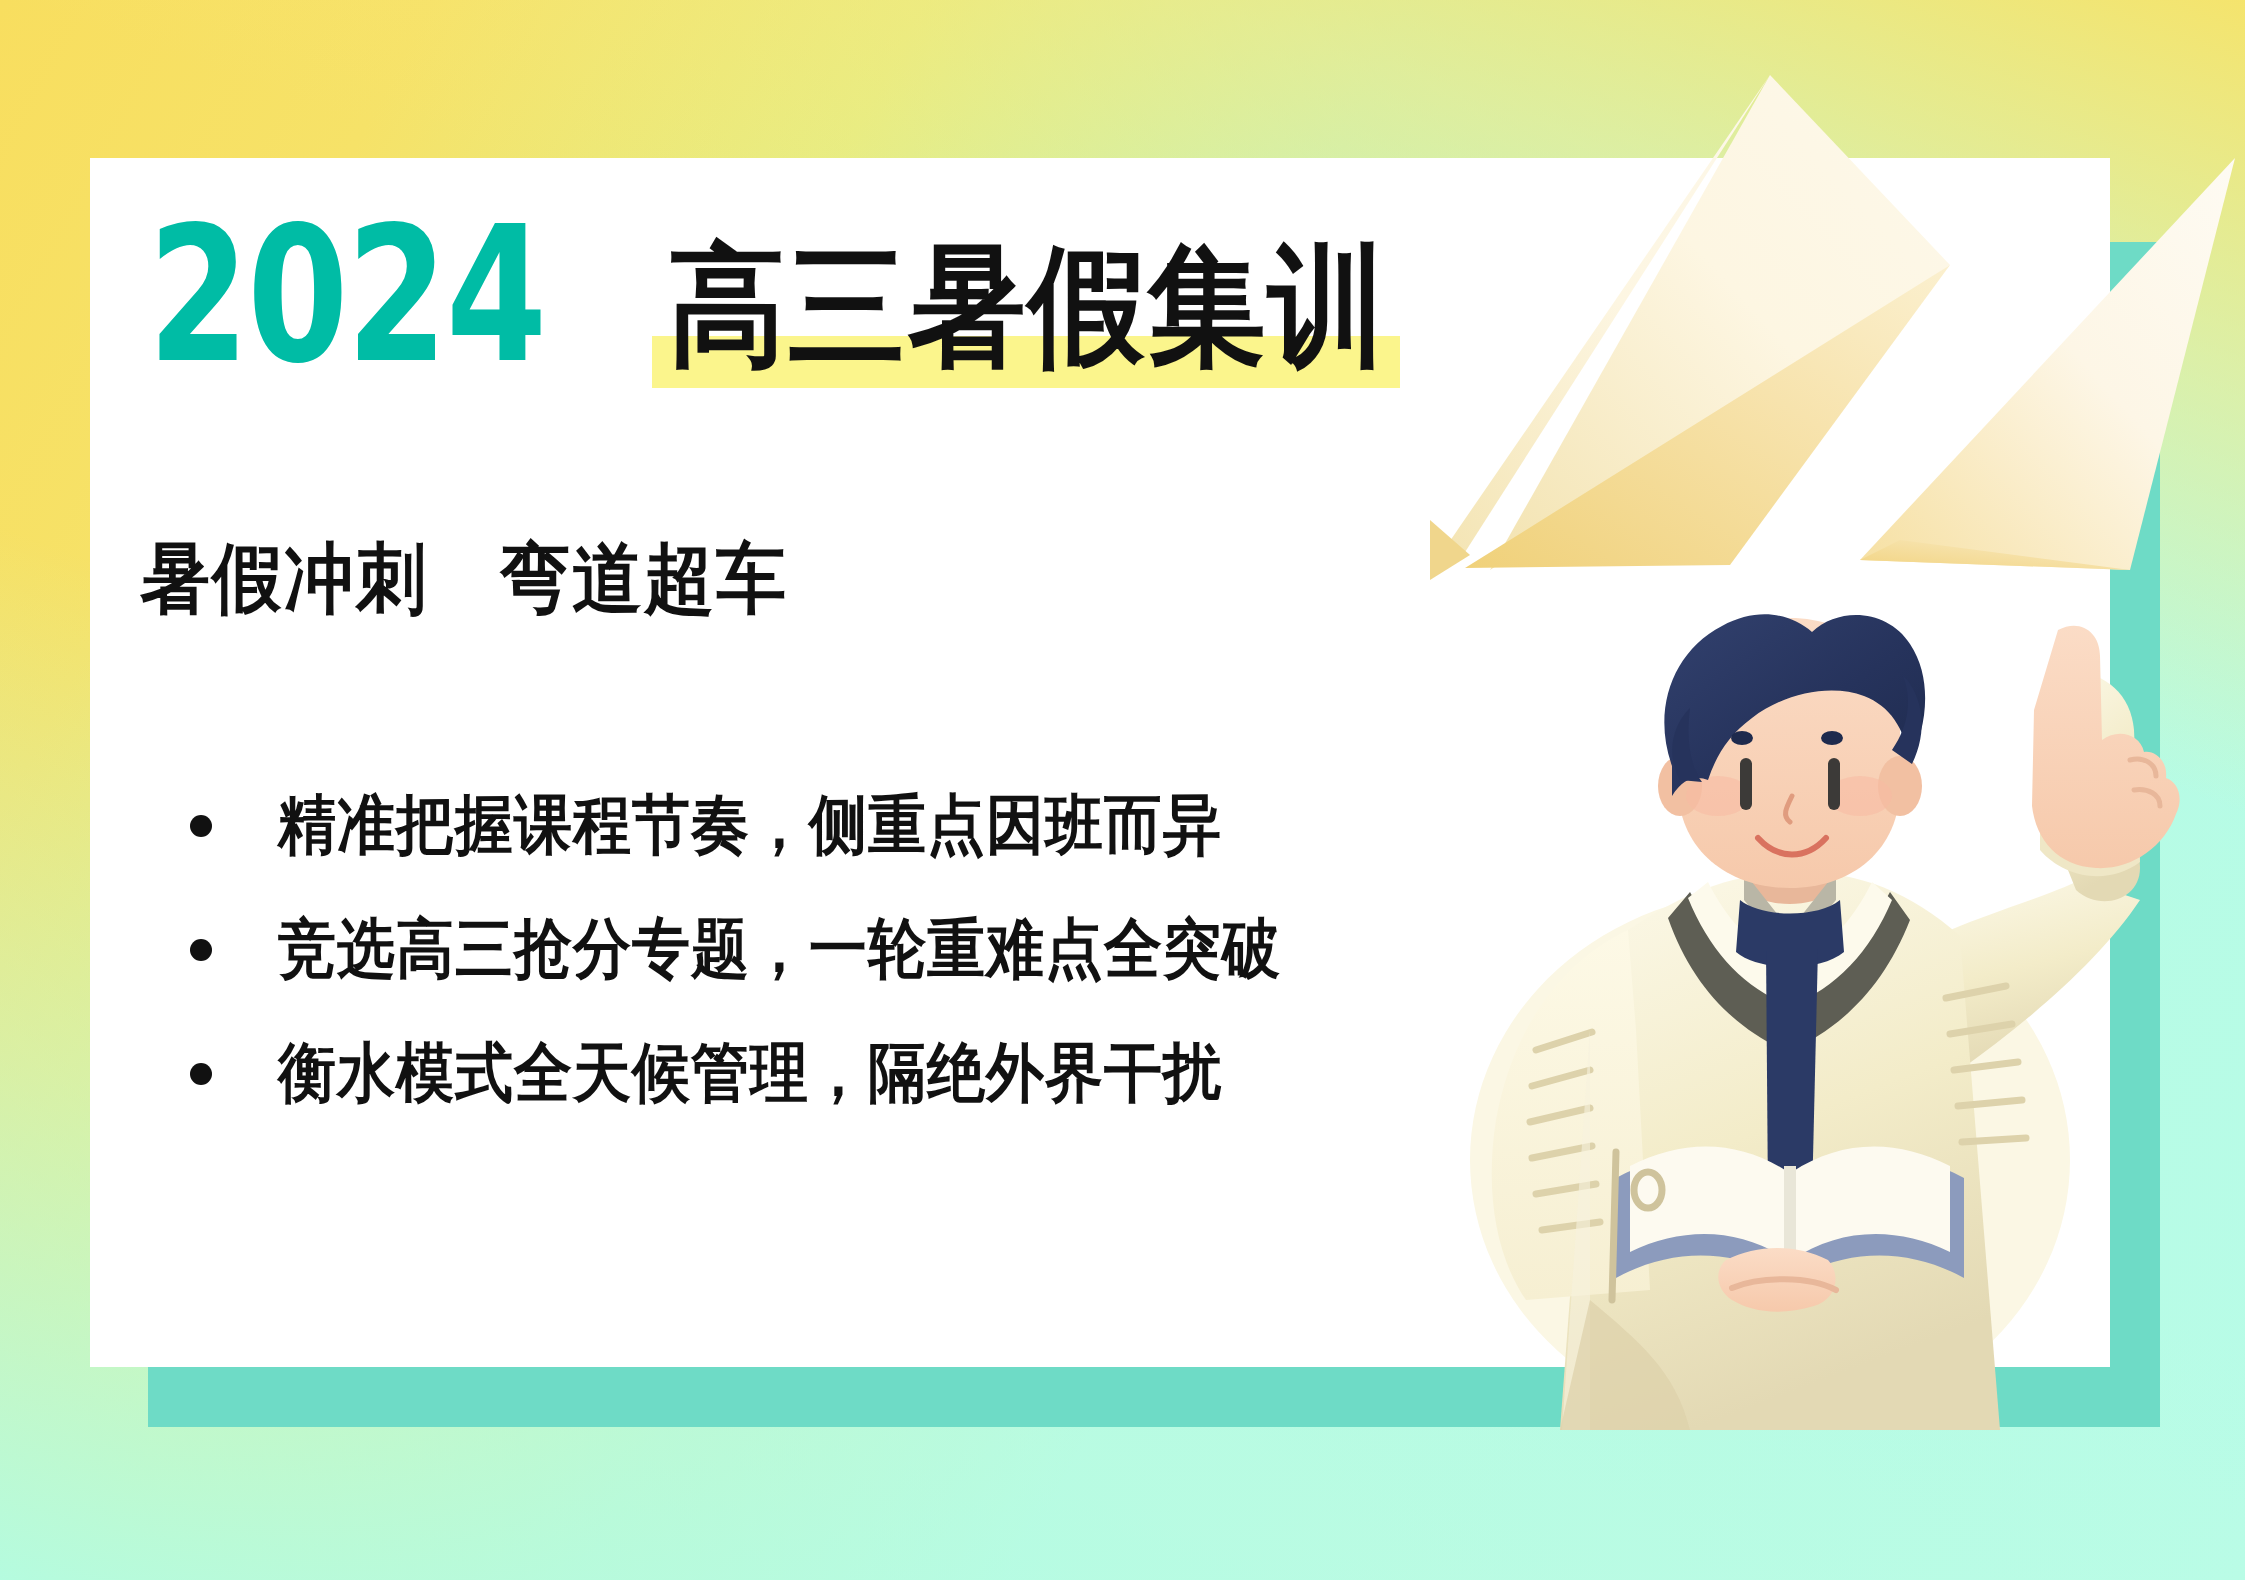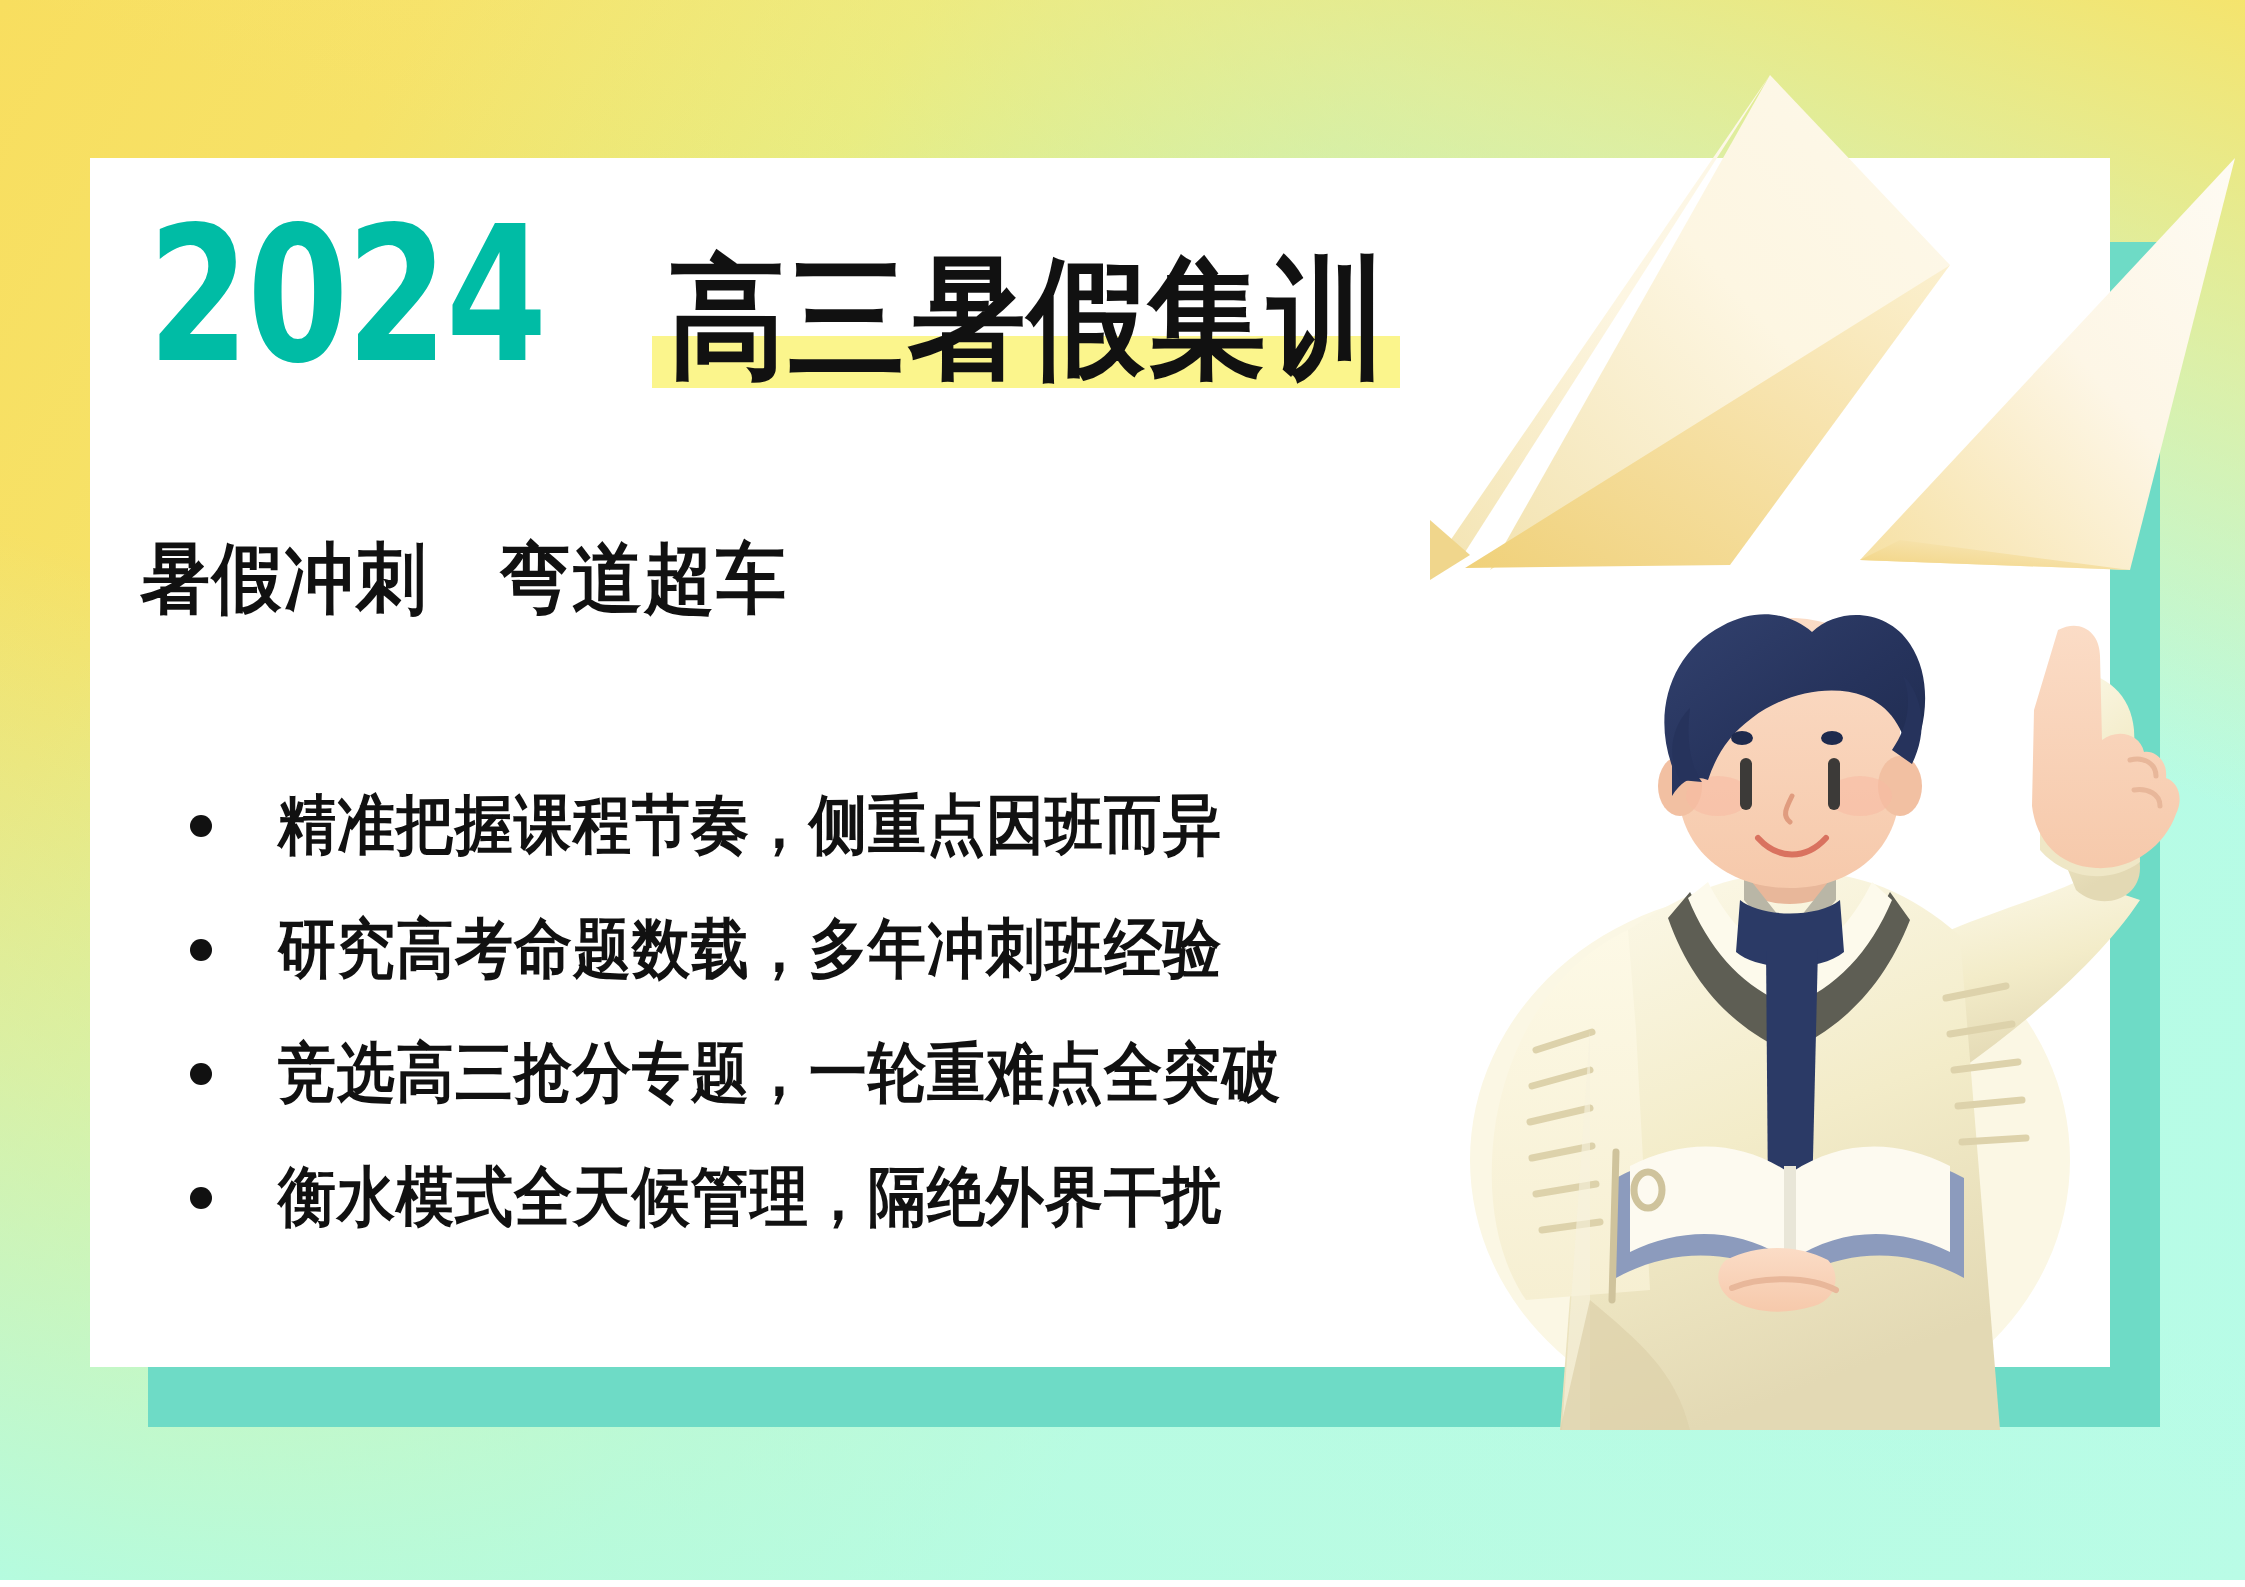--- a/index.html
+++ b/index.html
@@ -100,21 +100,21 @@
     font-weight: 700;
     color: #00bca5;
     letter-spacing: -2px;
     font-family: "DejaVu Sans", sans-serif;
     transform: scaleY(1.18) scaleX(0.92);
     transform-origin: left bottom;
   }
   .headline-cn-wrap {
     position: relative;
     margin-left: 88px;
-    padding-bottom: 4px;
+    padding-bottom: 16px;
   }
   .headline-hl {
     position: absolute;
     left: -16px;
     right: -12px;
     bottom: 0px;
     height: 52px;
     background: #fbf58c;
     z-index: 0;
   }
@@ -243,24 +243,20 @@
 
   <div class="subtitle">暑假冲刺　弯道超车</div>
 
   <div class="bullets">
     <div class="bullet-row">
       <span class="bullet-dot"></span>
       <span class="bullet-text">精准把握课程节奏，侧重点因班而异</span>
     </div>
     <div class="bullet-row">
       <span class="bullet-dot"></span>
-      <span class="bullet-text">研究高考命题数载，多年冲刺班经验</span>
-    </div>
-    <div class="bullet-row">
-      <span class="bullet-dot"></span>
       <span class="bullet-text">竞选高三抢分专题，一轮重难点全突破</span>
     </div>
     <div class="bullet-row">
       <span class="bullet-dot"></span>
       <span class="bullet-text">衡水模式全天候管理，隔绝外界干扰</span>
     </div>
   </div>
 
   <svg class="student" viewBox="0 0 760 830" xmlns="http://www.w3.org/2000/svg">
     <defs>

